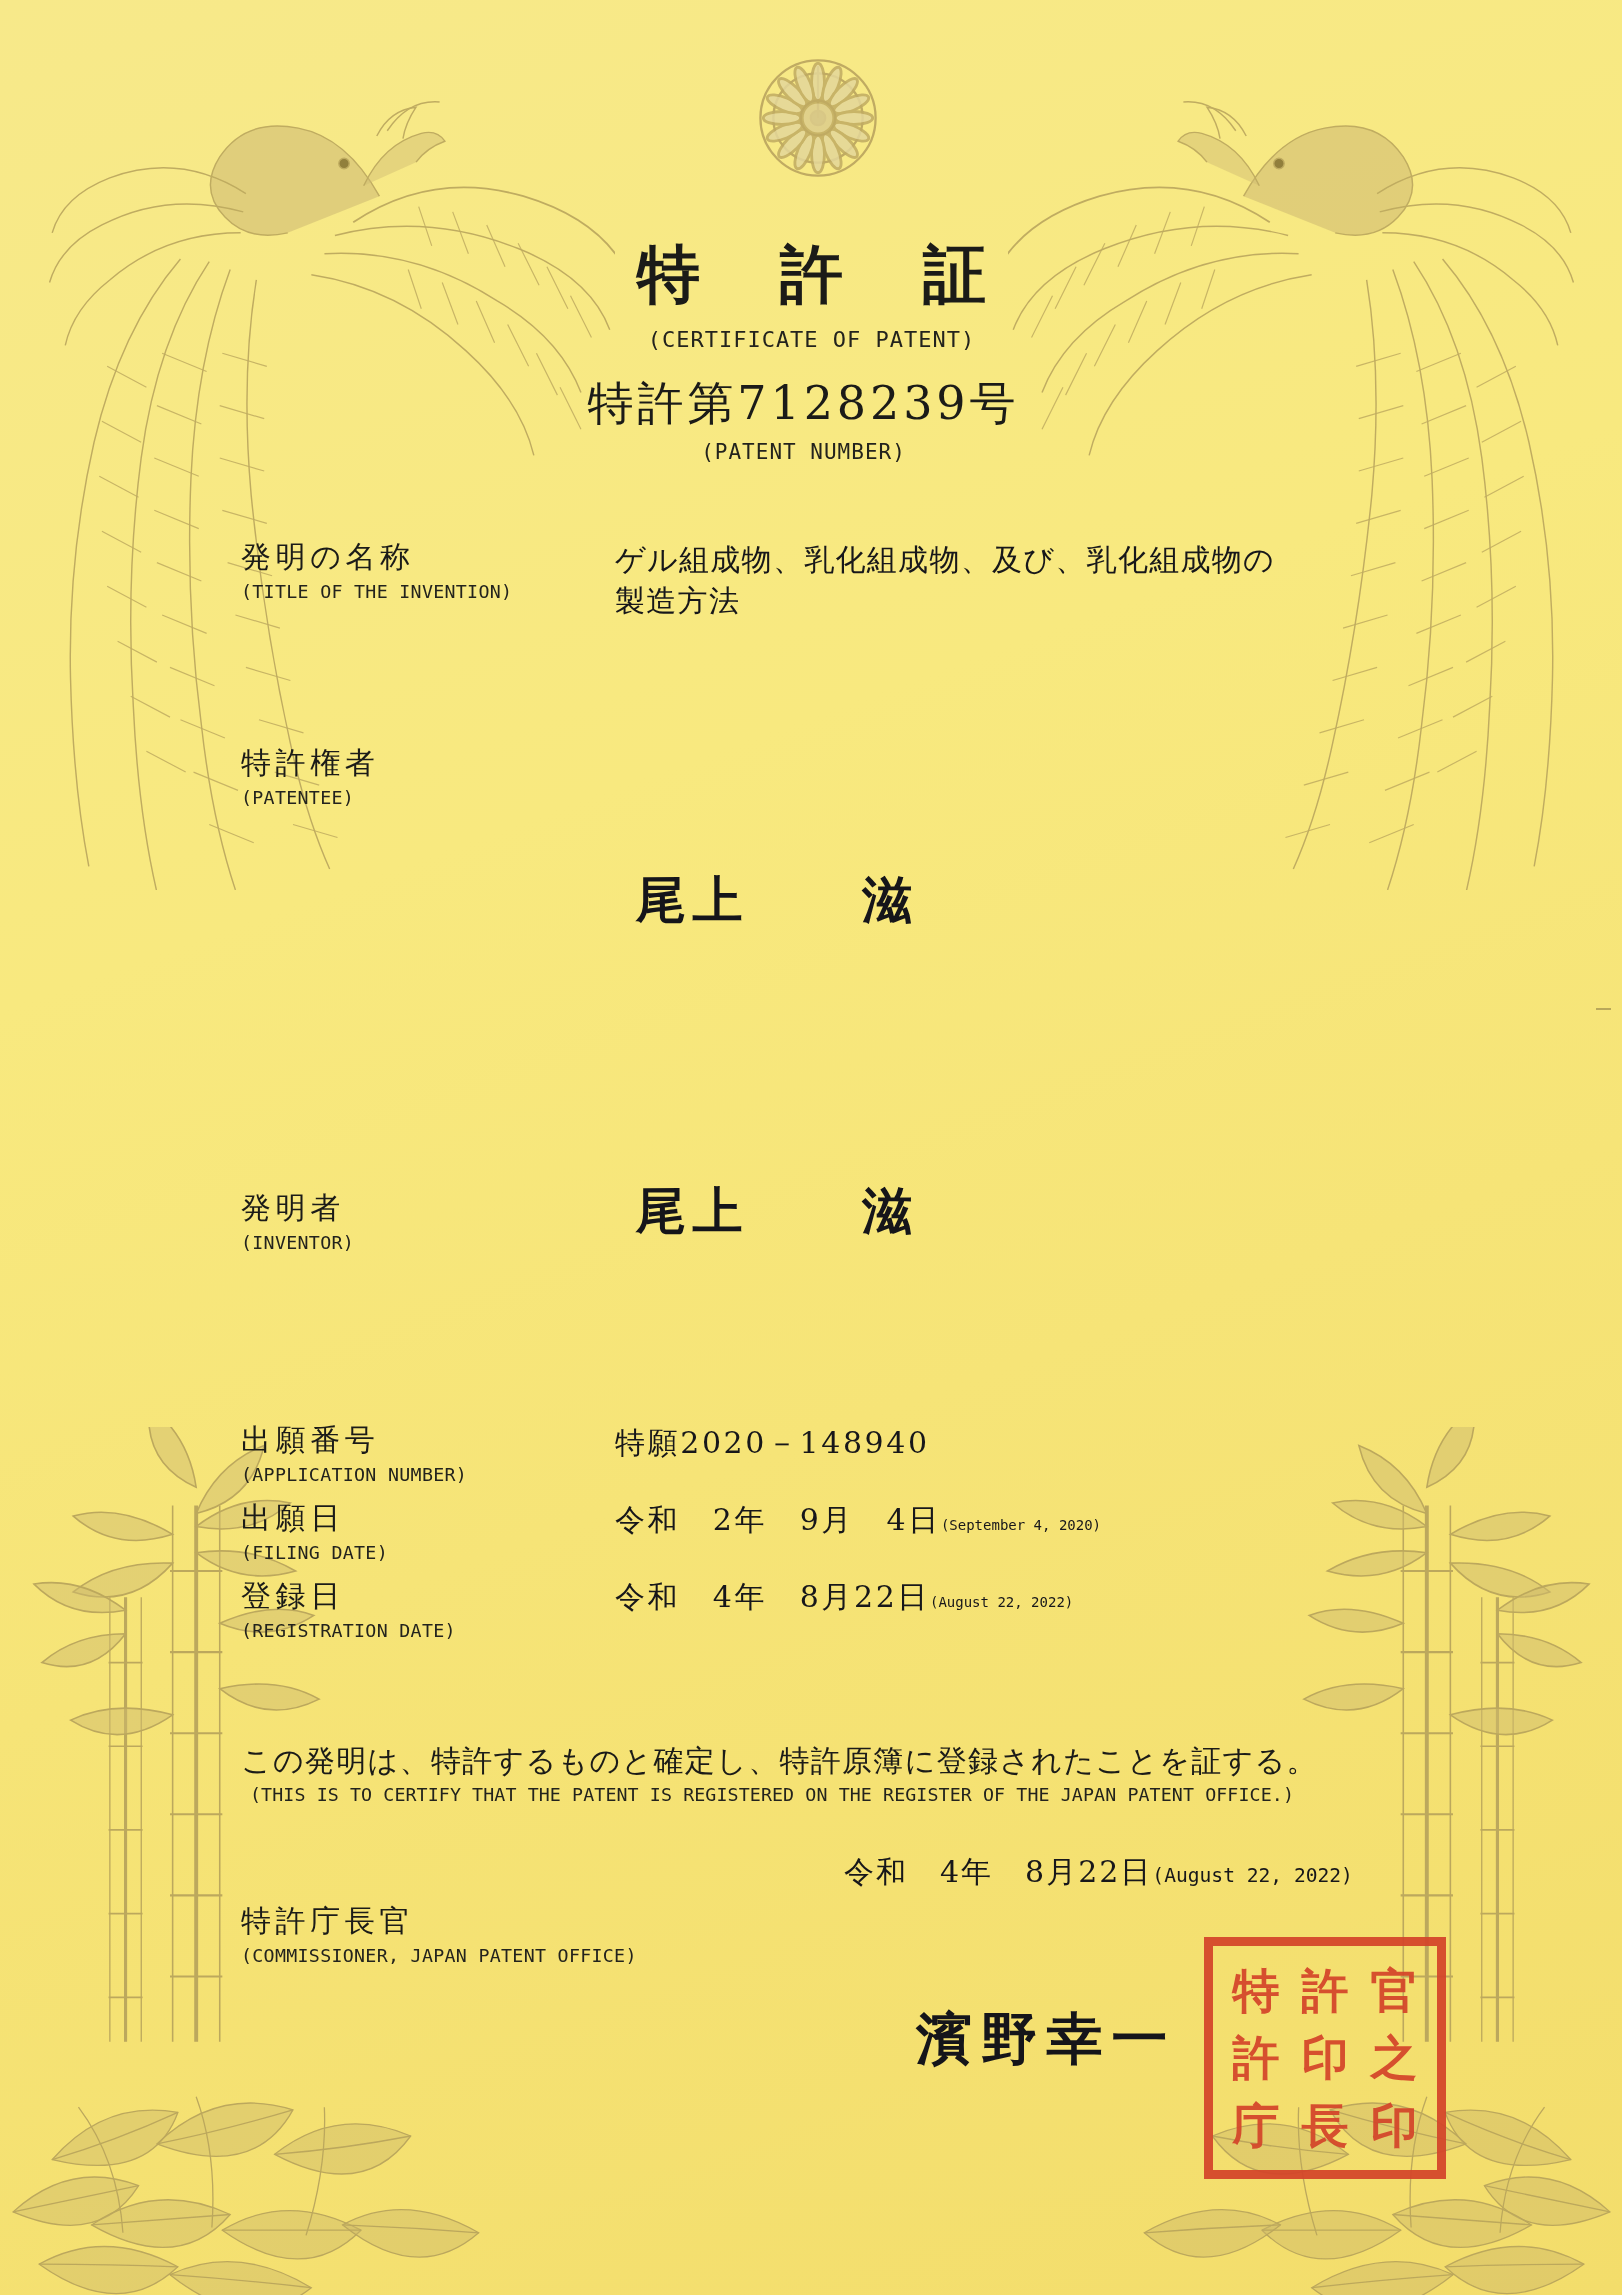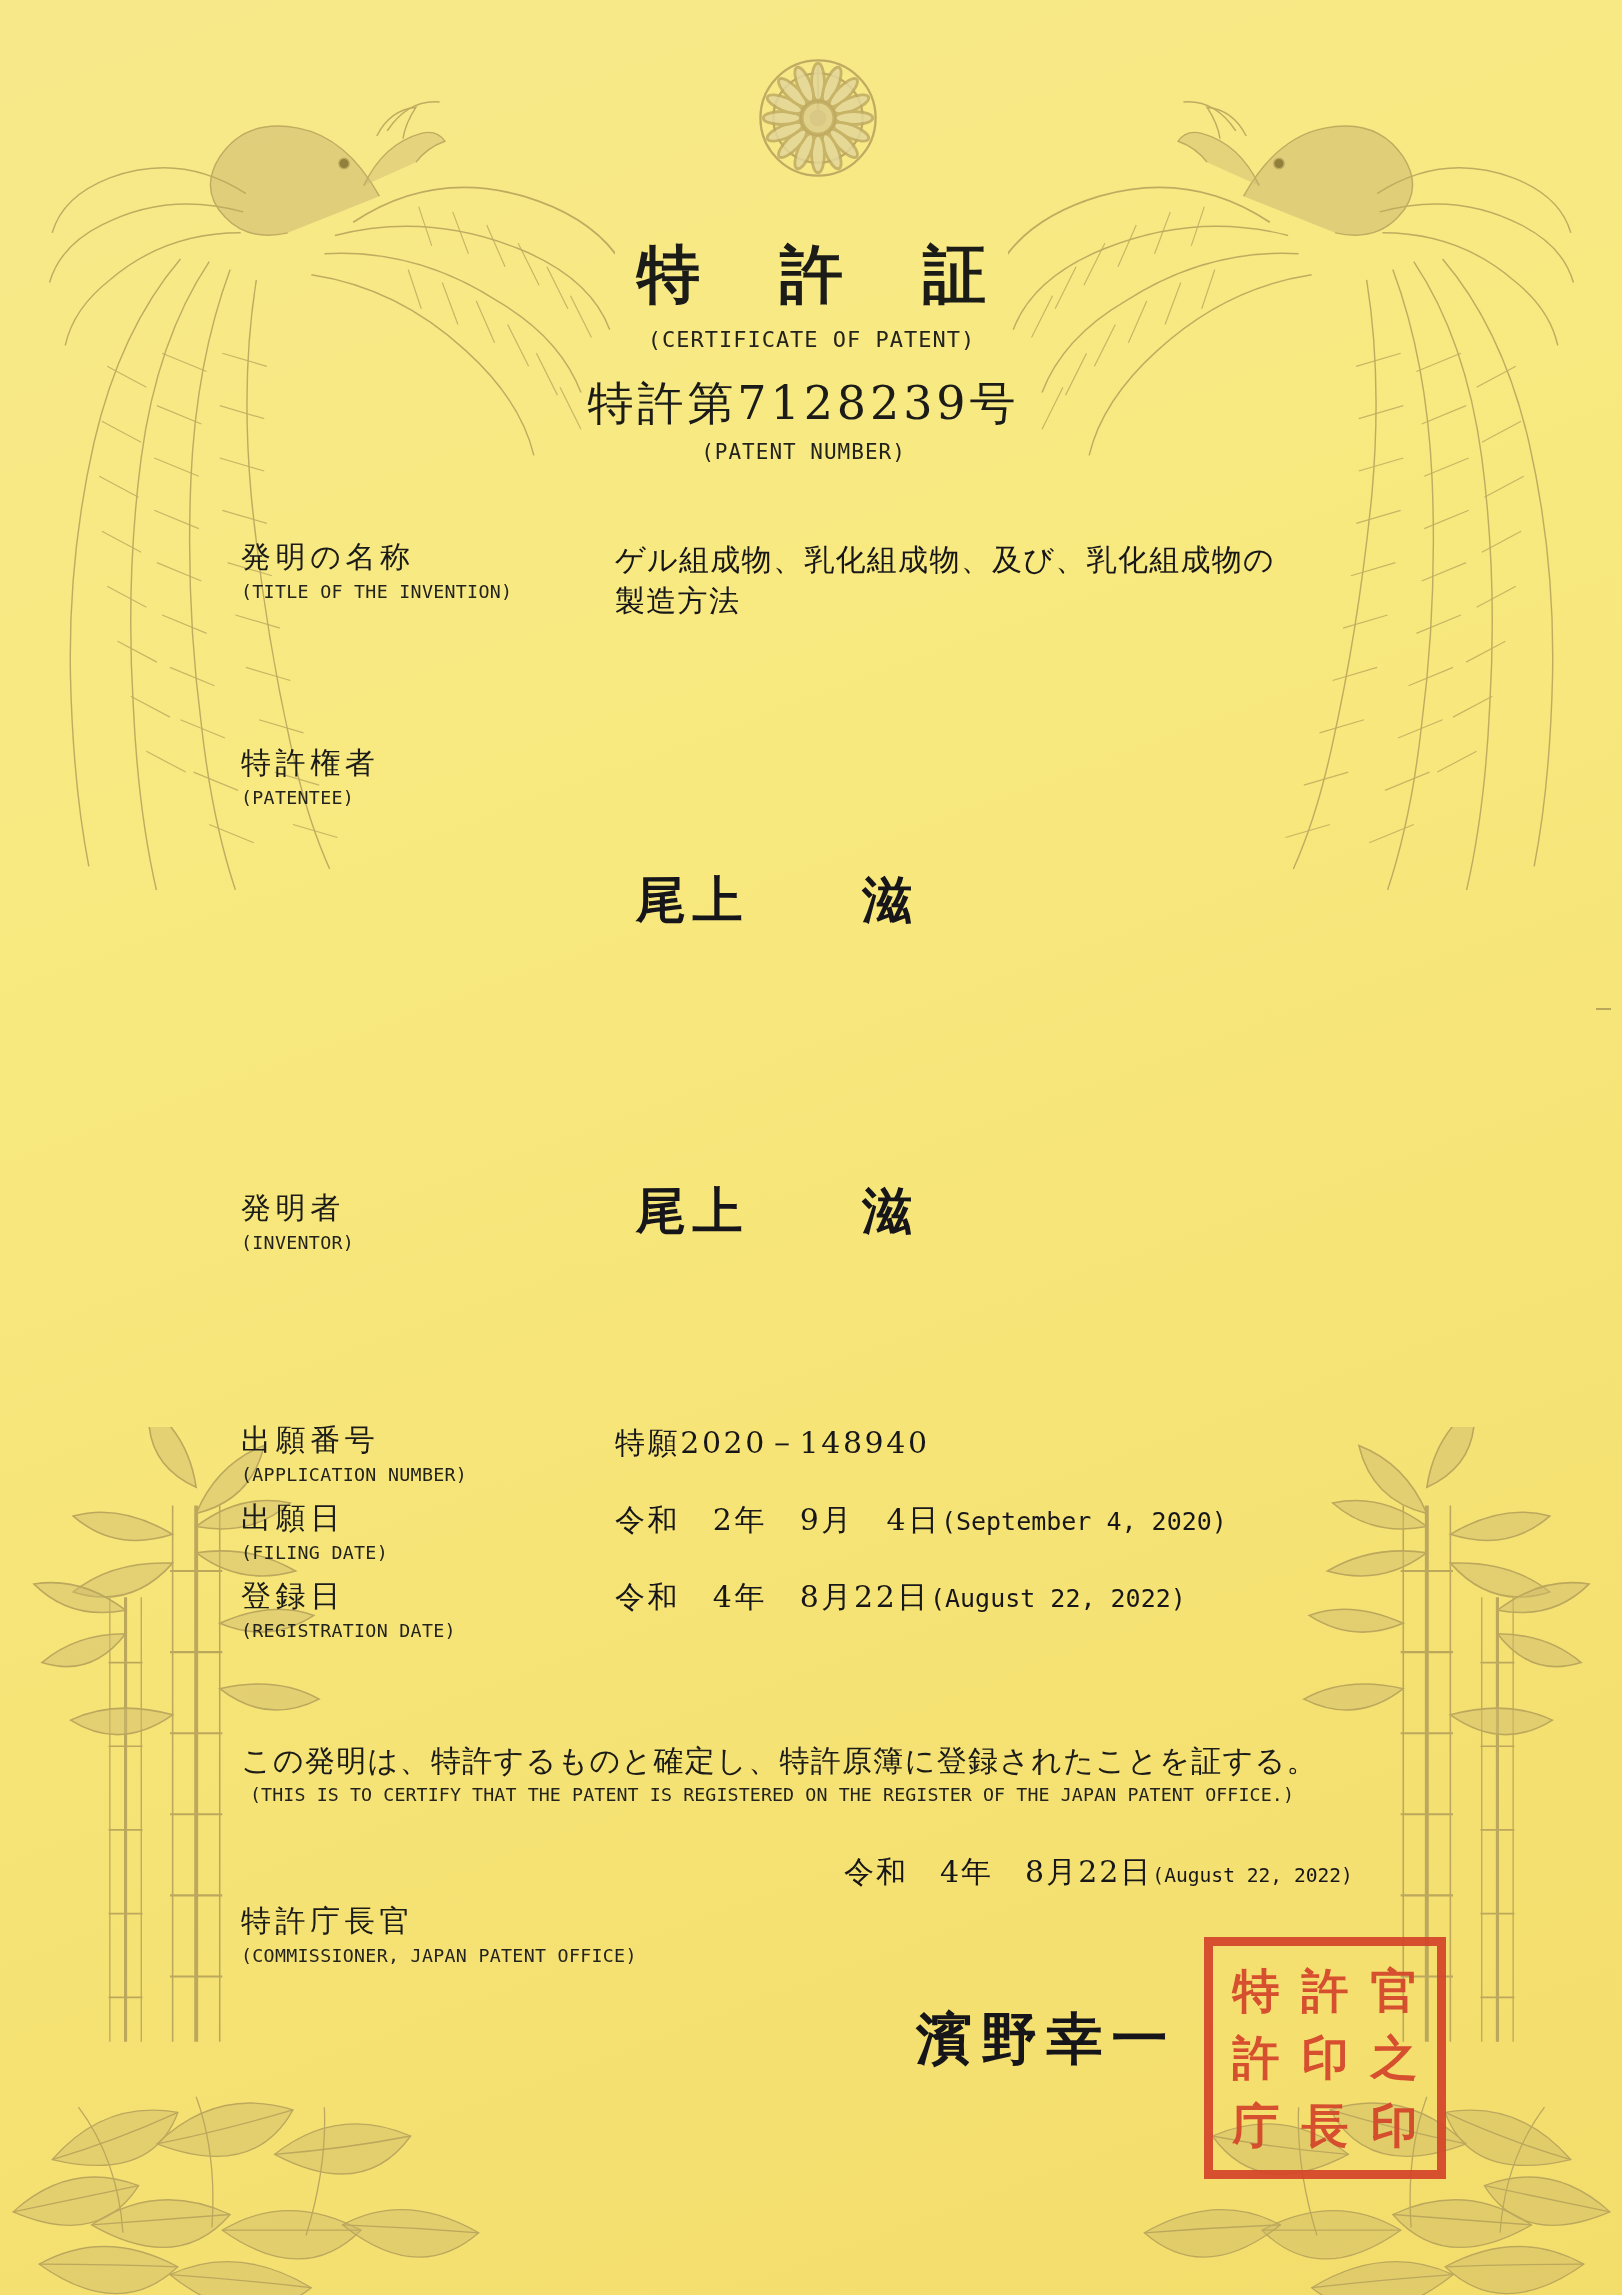--- a/index.html
+++ b/index.html
@@ -100,21 +100,21 @@
     font-weight: 700;
     margin-left: 11px;
   }
   .value-mono {
     font-size: 30px;
     letter-spacing: 2.6px;
     color: #17171a;
     font-family: "DejaVu Serif", serif;
   }
   .value-small-en {
-    font-size: 25px;
+    font-size: 14px;
     letter-spacing: 0px;
     color: #17171a;
     font-family: "DejaVu Sans Mono", monospace;
   }
 
   .certify-jp {
     position: absolute;
     left: 241px;
     top: 1741px;
     font-size: 30px;

